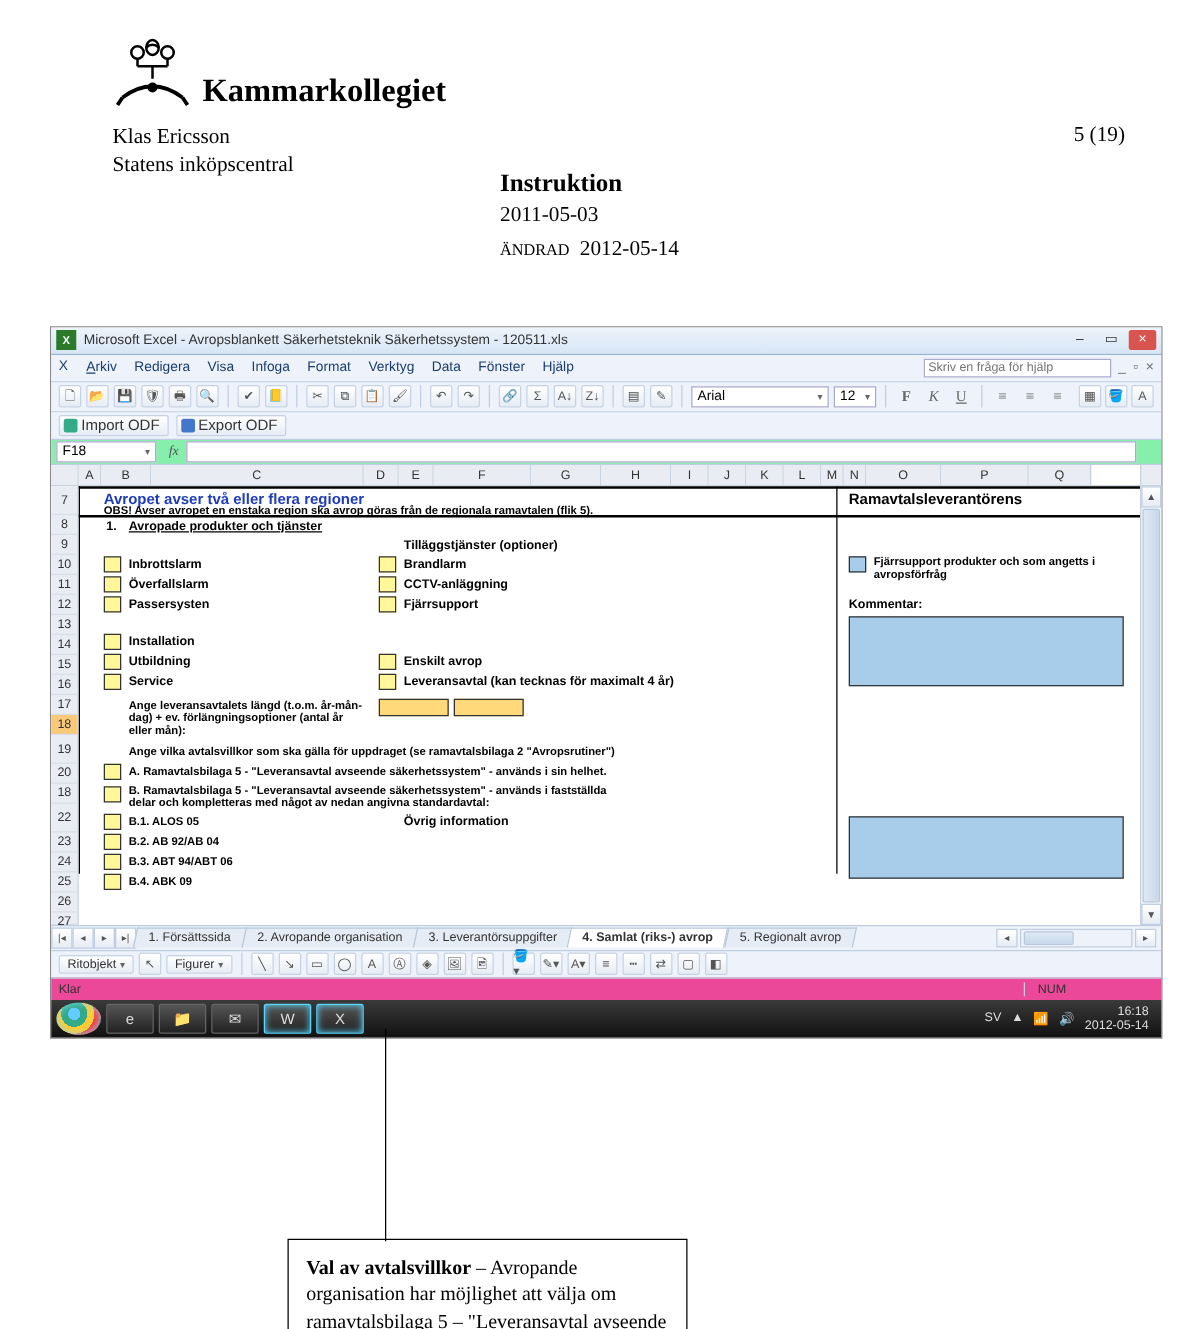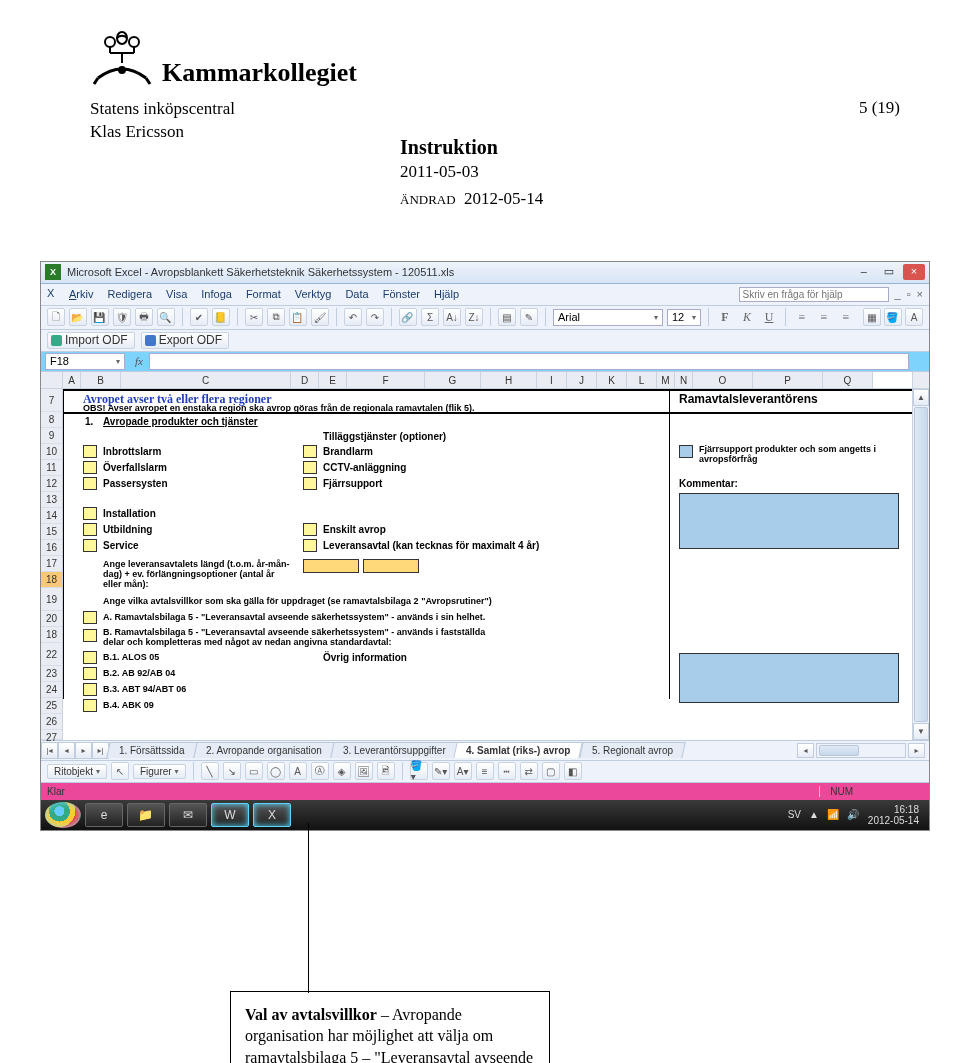--- a/index.html
+++ b/index.html
@@ -35,40 +35,40 @@
   .sep { width:1px; height:18px; background:#c0cde0; margin:0 3px; }
   .toolbar .font-name { width:110px; height:17px; border:1px solid #aac; background:#fff; padding:0 4px; font-size:11px; display:flex; align-items:center; justify-content:space-between;}
   .toolbar .font-size { width:34px; height:17px; border:1px solid #aac; background:#fff; padding:0 4px; font-size:11px; display:flex; align-items:center; justify-content:space-between;}
   .fmtbtn { width:18px; height:18px; color:#666; display:flex; align-items:center; justify-content:center; font-size:12px; font-family: "Times New Roman", serif;}
   .toolbar .tail-icons { margin-left:auto; display:flex; gap:3px; }
 
   .toolbar2 { background:#eef3fb; border-bottom:1px solid #c0cde0; display:flex; align-items:center; height:22px; padding:0 6px; gap:6px; }
   .odf-btn { height:17px; border:1px solid #c7d3e3; background:linear-gradient(#fff,#e6ecf5); border-radius:2px; padding:0 6px 0 3px; display:flex; align-items:center; gap:3px; font-size:12px; color:#333;}
   .odf-btn .dot { width:11px; height:11px; border-radius:2px; }
 
-  .formula-bar { background:#7dd3fc; border-bottom:1px solid #c0cde0; display:flex; align-items:center; height:20px; }
+  .formula-bar { background:#86efac; border-bottom:1px solid #c0cde0; display:flex; align-items:center; height:20px; }
   .name-box { width:80px; height:17px; border:1px solid #aac; background:#fff; margin:0 4px; padding:0 4px; font-size:11px; display:flex; align-items:center; justify-content:space-between;}
   .fx { font-style:italic; font-family:"Times New Roman",serif; color:#555; margin:0 6px; }
   .formula-input { flex:1; height:17px; border:1px solid #aac; background:#fff; margin-right:20px;}
 
   .grid-wrap { display:flex; background:#fff; }
   .colheads { display:flex; height:17px; border-bottom:1px solid #c9d3e0; font-size:10px; color:#333; }
   .rowhead-corner { width:22px; background:#e9edf3; border-right:1px solid #c9d3e0; border-bottom:1px solid #c9d3e0;}
   .ch { background:#e9edf3; border-right:1px solid #c9d3e0; text-align:center; line-height:17px; }
   .cA{width:18px}.cB{width:40px}.cC{width:170px}.cD{width:28px}.cE{width:28px}.cF{width:78px}.cG{width:56px}.cH{width:56px}.cI{width:30px}.cJ{width:30px}.cK{width:30px}.cL{width:30px}.cM{width:18px}.cN{width:18px}.cO{width:60px}.cP{width:70px}.cQ{width:50px}
   .rownums { width:22px; background:#e9edf3; border-right:1px solid #c9d3e0; font-size:10px; color:#333; text-align:center;}
   .rownums div { height:16px; border-bottom:1px solid #d9dee6; line-height:16px; }
   .rownums .tall { height:23px; line-height:23px; }
   .rownums .sel { background:#f9c97a; }
   .cells { position:relative; flex:1; height:317px; background:#fff; }
   .thickline { position:absolute; left:0; right:0; border-top:2px solid #000; }
   .vline { position:absolute; top:0; height:310px; border-left:1px solid #000; }
   .txt { position:absolute; font-family: Arial, sans-serif; font-size:10px; color:#000; white-space:nowrap; }
   .bold { font-weight:bold; }
-  .blue-head { color:#1f3db8; font-family: Liberation Serif, serif; font-weight:bold; font-size:12px;}
+  .blue-head { color:#1f3db8; font-family: Liberation Sans, sans-serif; font-weight:bold; font-size:12px;}
   .chk { position:absolute; width:14px; height:13px; background:#fff799; border:1px solid #333; }
   .orangecell { position:absolute; width:56px; height:14px; background:#ffd97a; border:1px solid #333; }
   .bluecell { position:absolute; background:#a7cdea; border:1px solid #333; }
   .tiny { font-size:9px; }
 
   .vscroll { width:17px; background:#eef3fb; border-left:1px solid #c9d3e0; position:relative;}
   .vscroll .arrow{height:17px;border:1px solid #c0cde0;background:linear-gradient(#fff,#e6ecf5);display:flex;align-items:center;justify-content:center;font-size:8px;color:#555;}
   .vscroll { display:flex; flex-direction:column; }
   .vscroll .thumb{flex:1;margin:1px;background:linear-gradient(90deg,#dfe9f5,#c8d8ea);border:1px solid #b8c8da;border-radius:2px;}
 
@@ -123,22 +123,22 @@
         <path d="M8 48 l-4 6 M56 48 l4 6" stroke-width="3"></path>
         <circle cx="32" cy="40" r="3" fill="#000"></circle>
       </g>
         </svg>
     </div>
     <div class="org-title">Kammarkollegiet</div>
   </div>
 
   <div class="meta-cols">
     <div class="meta-left">
+      <div>Klas Ericsson</div>
       <div>Statens inköpscentral</div>
-      <div>Klas Ericsson</div>
     </div>
     <div class="meta-center">
       <div class="doc-type">Instruktion</div>
       <div>2011-05-03</div>
       <div style="margin-top:4px;">
         <span class="andrad-label">ÄNDRAD</span>
         <span style="font-size:17px;">2012-05-14</span>
       </div>
     </div>
     <div class="meta-right">5 (19)</div>

